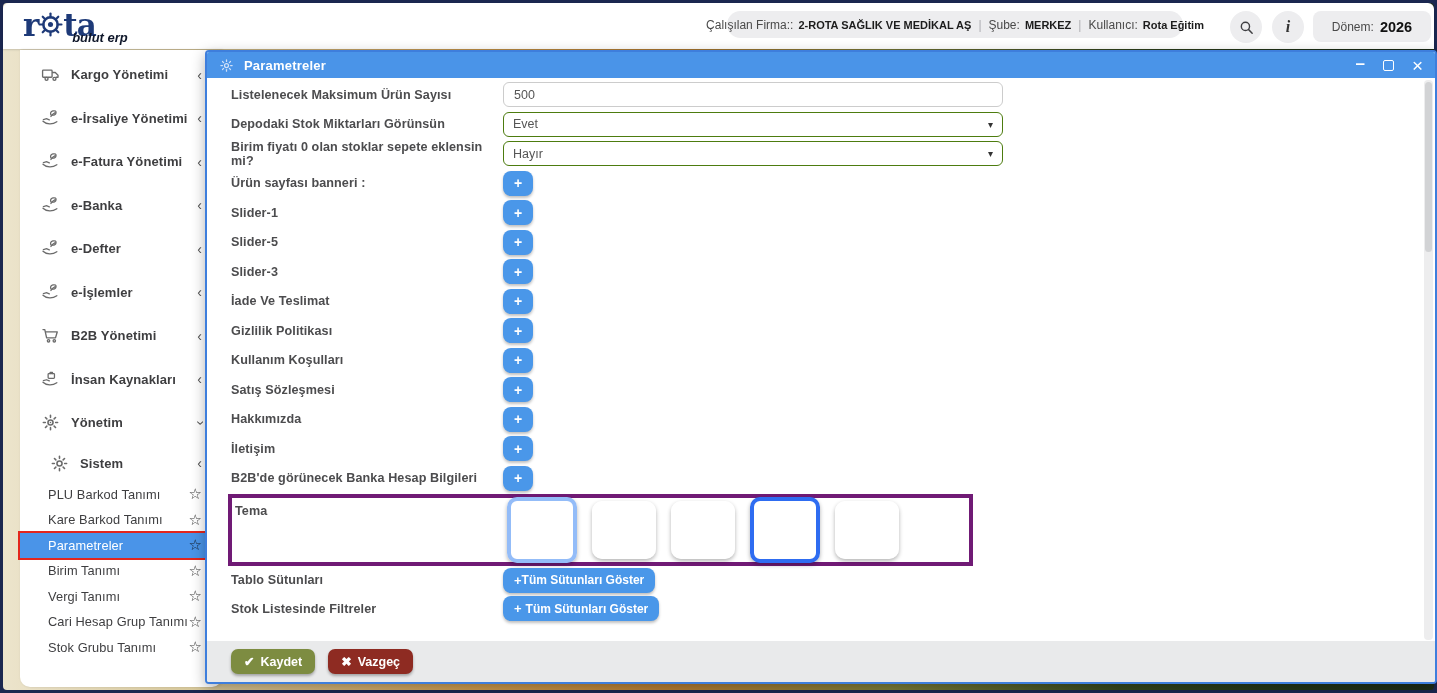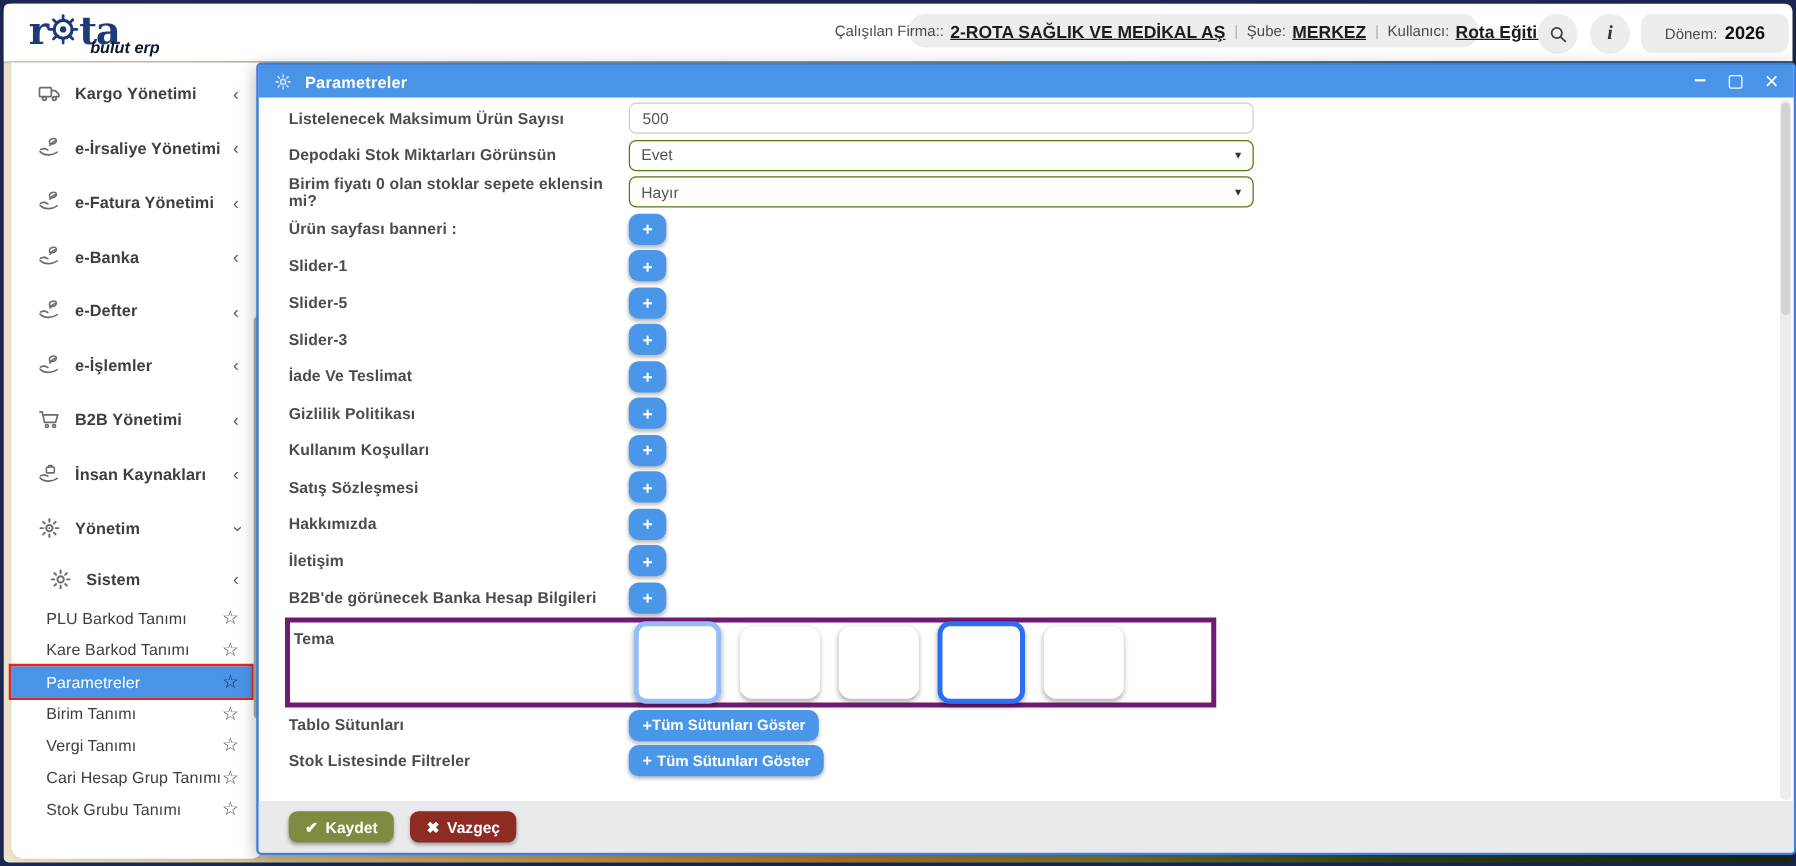--- a/index.html
+++ b/index.html
@@ -16,33 +16,33 @@
   .logo .lt { font-size:31px; font-weight:800; letter-spacing:-1px; font-family:"DejaVu Serif", serif; }
   .logo .wheel { margin:2px -1px 0; }
   .logo .sub { position:absolute; right:-32px; bottom:-2px; font-style:italic; font-weight:700;
     font-size:13px; color:#0f172a; letter-spacing:0; font-family:"Liberation Sans", sans-serif; }
   .quick-search { position:absolute; left:205px; top:9px; width:258px; height:29px; background:#f2f2f4;
     border:1px solid #dddde2; border-radius:8px; padding:0 12px; font-size:12.5px; color:#444; outline:none;margin-top:47px; }
   .quick-search::placeholder { color:#9a9aa0; }
   .ctx-pill { position:absolute; left:724px; top:8px; width:456px; height:27px; background:#ededef;
     border-radius:16px; display:flex; align-items:center; justify-content:center; gap:5px;
     font-size:12px; color:#4a4a4a; white-space:nowrap; }
-  .ctx-pill b { color:#1c1c1c; font-size:14px;text-decoration:underline; }
+  .ctx-pill b { color:#1c1c1c; font-size:11px; }
   .ctx-pill .sep { color:#b0b0b5; padding:0 2px; }
   .circle-btn { position:absolute; top:8px; width:32px; height:32px; border-radius:50%; background:#ededef;
     display:flex; align-items:center; justify-content:center; cursor:pointer; }
   .circle-btn.search { left:1227px; }
   .circle-btn.info { left:1269px; font-family:"Liberation Serif", serif; font-weight:700; font-style:italic;
     font-size:16px; color:#333; }
   .period-pill { position:absolute; left:1310px; top:8px; width:118px; height:31px; background:#ededef;
     border-radius:8px; display:flex; align-items:center; justify-content:center; gap:6px; font-size:12px; color:#4a4a4a; }
   .period-pill b { font-size:14.5px; color:#111; }
 
   
-  .sidebar { position:absolute; left:9px; top:50px; width:202px; height:637px; background:#fff;
+  .sidebar { position:absolute; left:20px; top:50px; width:202px; height:637px; background:#fff;
     border-radius:0 0 10px 10px; box-shadow:1px 0 3px rgba(0,0,0,.15); padding-top:3px; }
   .srow { display:flex; align-items:center; position:relative; margin:0 10px 0 0; color:#3e3e40; cursor:pointer; }
   .srow .ic { width:19px; height:19px; flex:0 0 19px; color:#6b6b6b; margin-right:11px; }
   .srow .lbl { font-size:13px; font-weight:600; letter-spacing:.1px; }
   .srow .right { position:absolute; right:10px; font-size:14px; color:#555; display:inline-block; }
   .srow.top { height:43.5px; padding-left:21px; }
   .srow.sub1 { height:37px; padding-left:30px; }
   .srow.sub2 { height:33px; padding-left:40px; }
   .srow.sub2 .ic { width:17px; height:17px; flex-basis:17px; margin-right:9px; }
   .srow.leaf { height:25.5px; padding-left:28px; }

